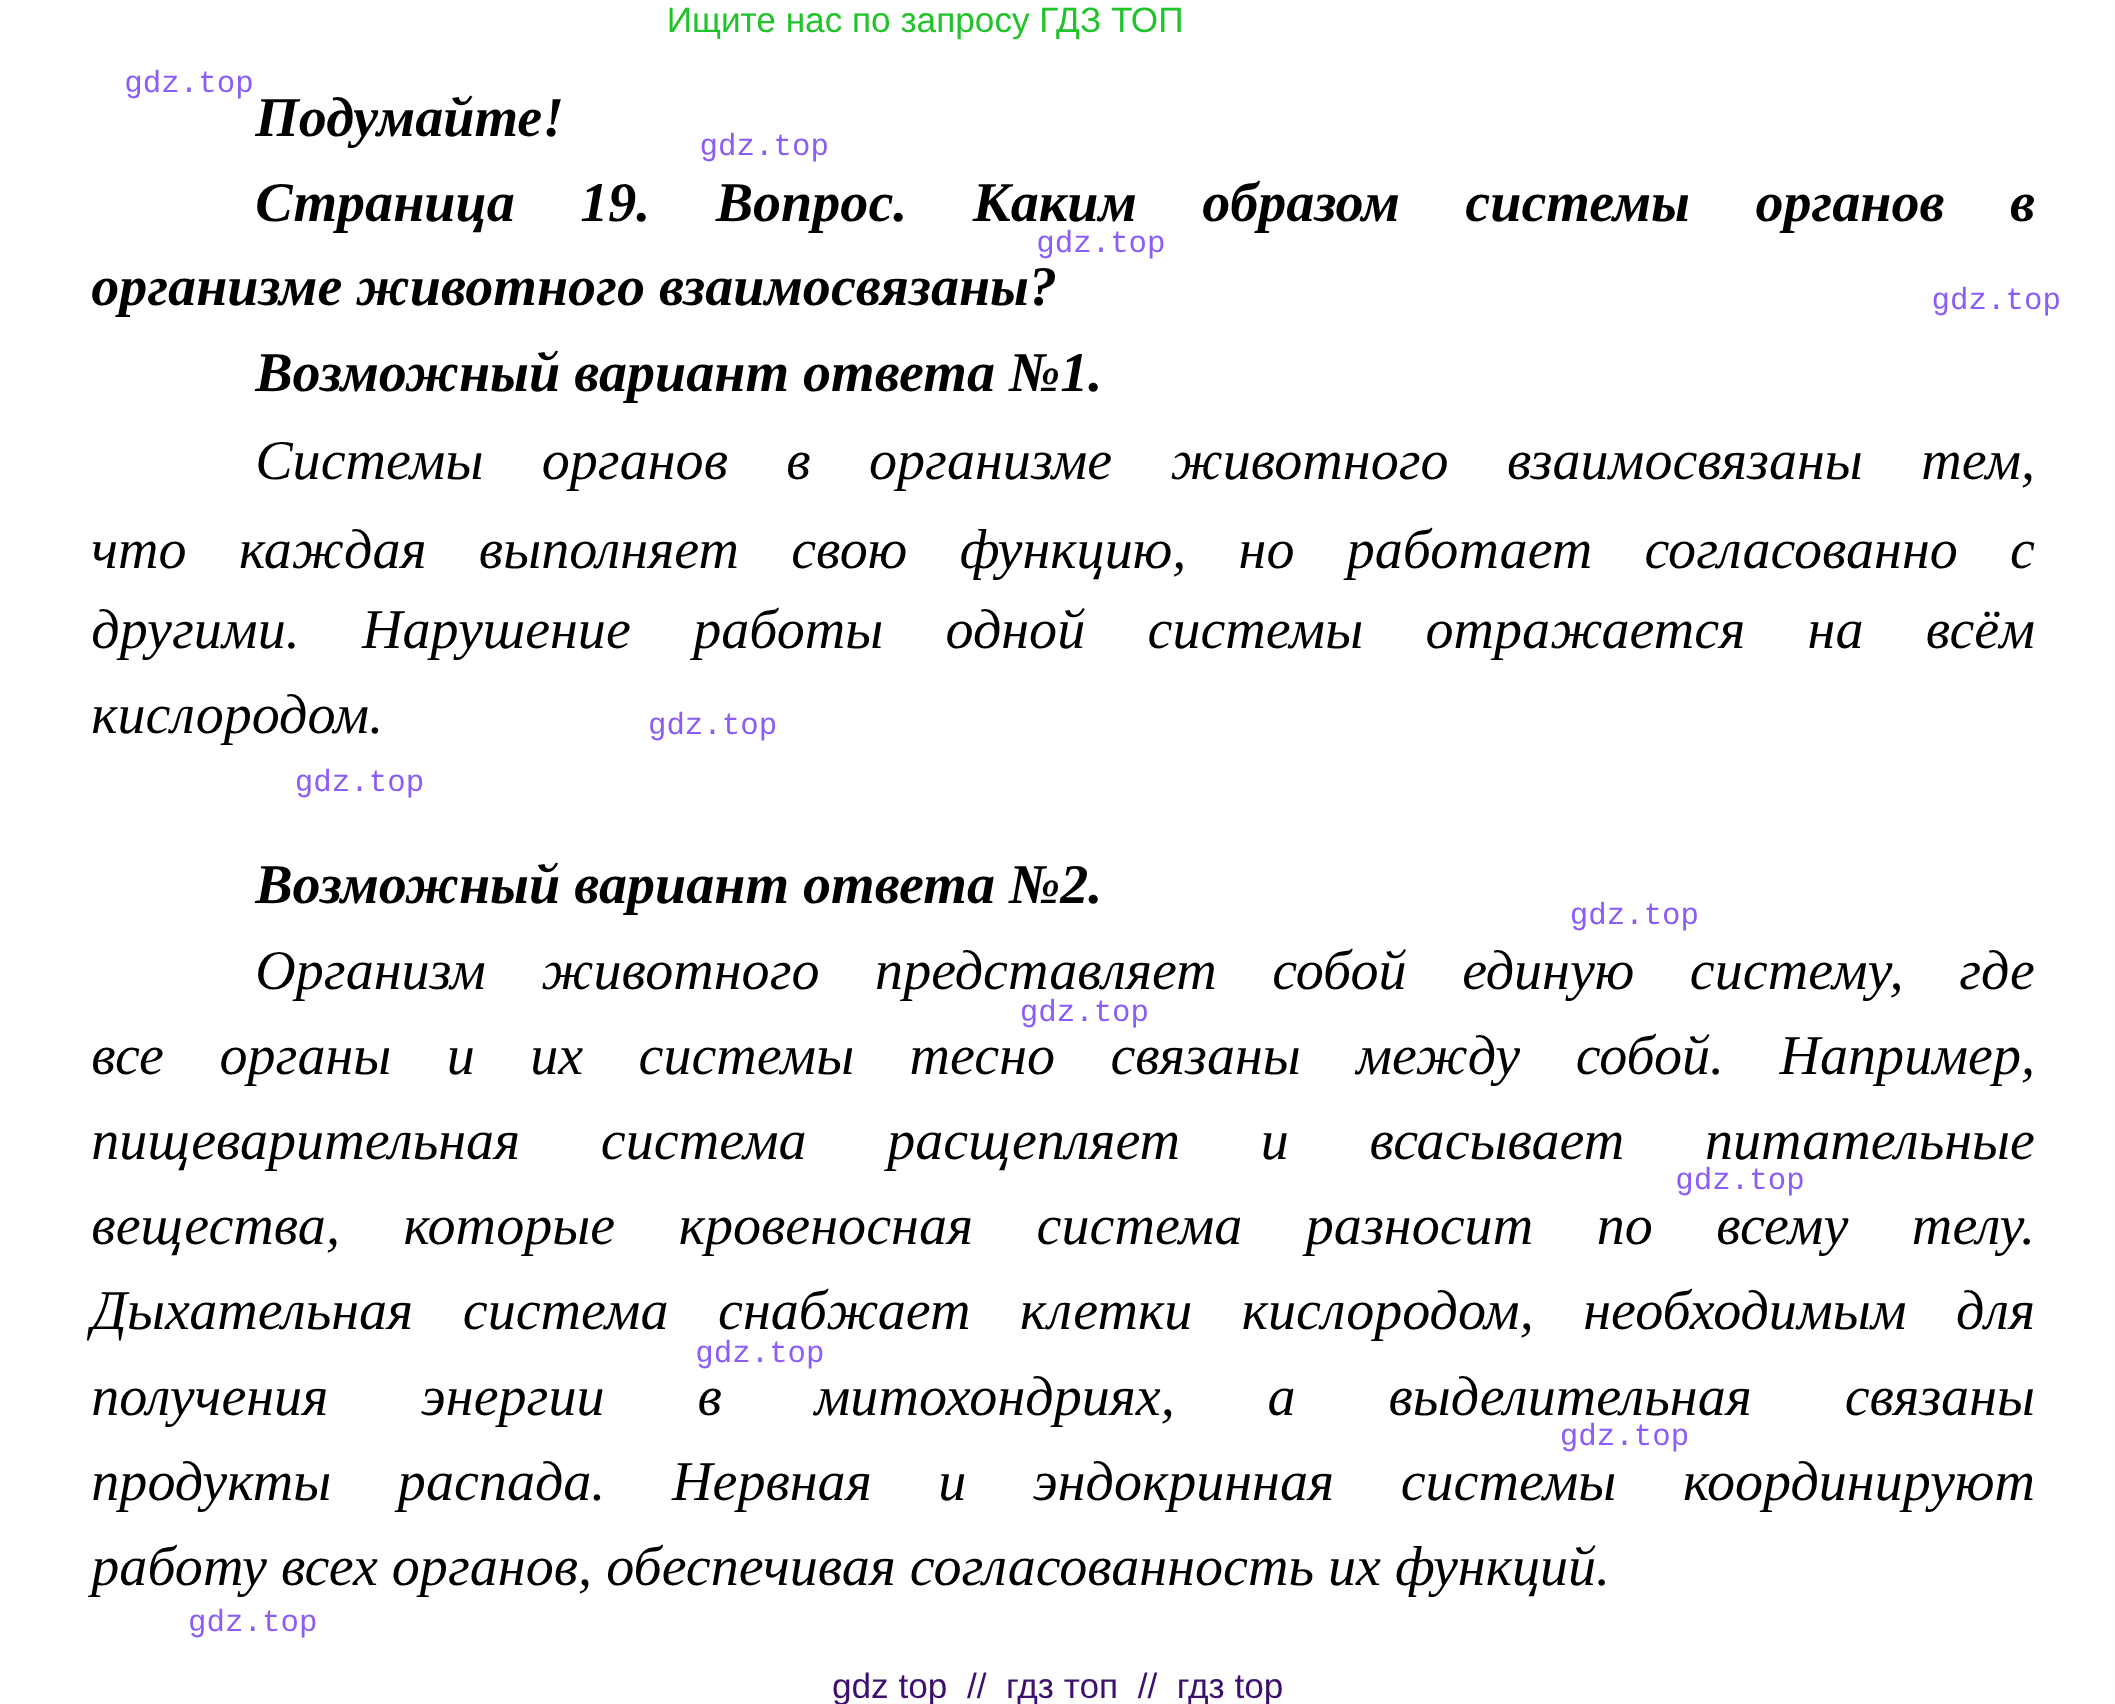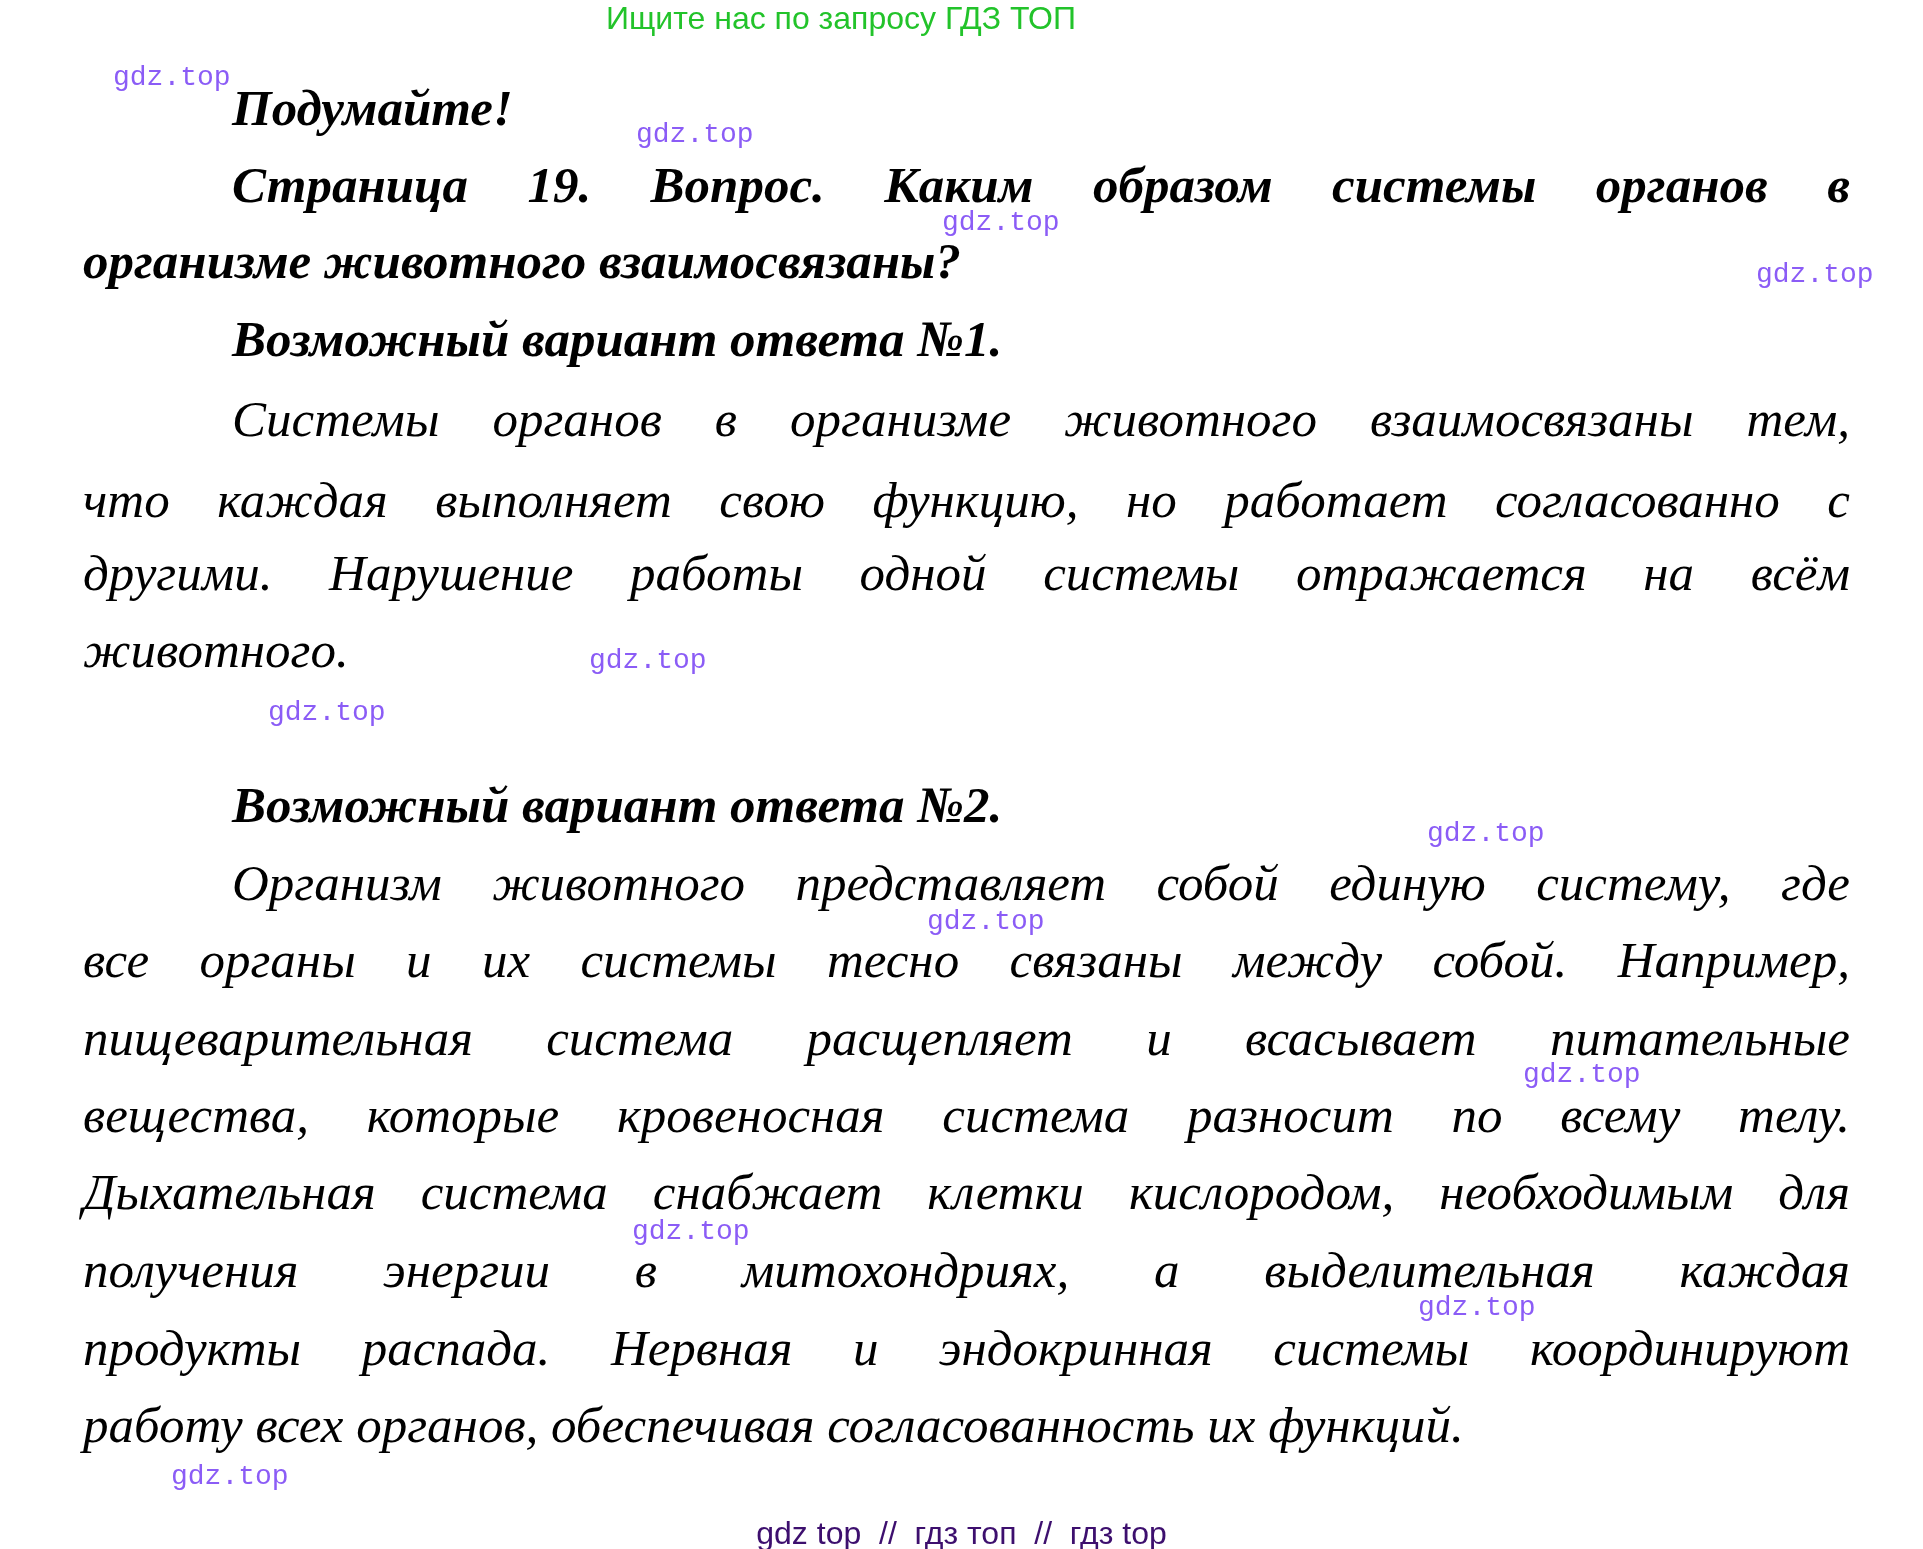--- a/index.html
+++ b/index.html
@@ -36,29 +36,29 @@
 
 <div class="line indent bold h-short" style="top:78px;">Подумайте!</div>
 
 <div class="line indent bold" style="top:155px;">Страница 19. Вопрос. Каким образом системы органов в</div>
 <div class="line bold last" style="top:231px;">организме животного взаимосвязаны?</div>
 
 <div class="line indent bold h-short" style="top:309px;">Возможный вариант ответа №1.</div>
 <div class="line indent" style="top:389px;">Системы органов в организме животного взаимосвязаны тем,</div>
 <div class="line" style="top:470px;">что каждая выполняет свою функцию, но работает согласованно с</div>
 <div class="line" style="top:543px;">другими. Нарушение работы одной системы отражается на всём</div>
-<div class="line last" style="top:620px;">животного.</div>
+<div class="line last" style="top:620px;">кислородом.</div>
 
 <div class="line indent bold h-short" style="top:775px;">Возможный вариант ответа №2.</div>
 <div class="line indent" style="top:853px;">Организм животного представляет собой единую систему, где</div>
 <div class="line" style="top:930px;">все органы и их системы тесно связаны между собой. Например,</div>
 <div class="line" style="top:1008px;">пищеварительная система расщепляет и всасывает питательные</div>
 <div class="line" style="top:1085px;">вещества, которые кровеносная система разносит по всему телу.</div>
 <div class="line" style="top:1162px;">Дыхательная система снабжает клетки кислородом, необходимым для</div>
-<div class="line" style="top:1240px;">получения энергии в митохондриях, а выделительная каждая</div>
+<div class="line" style="top:1240px;">получения энергии в митохондриях, а выделительная связаны</div>
 <div class="line" style="top:1318px;">продукты распада. Нервная и эндокринная системы координируют</div>
 <div class="line last" style="top:1395px;">работу всех органов, обеспечивая согласованность их функций.</div>
 
 <div class="wm" style="left:113px; top:62px;">gdz.top</div>
 <div class="wm" style="left:636px; top:119px;">gdz.top</div>
 <div class="wm" style="left:942px; top:207px;">gdz.top</div>
 <div class="wm" style="left:1756px; top:259px;">gdz.top</div>
 <div class="wm" style="left:589px; top:645px;">gdz.top</div>
 <div class="wm" style="left:268px; top:697px;">gdz.top</div>
 <div class="wm" style="left:1427px; top:818px;">gdz.top</div>

